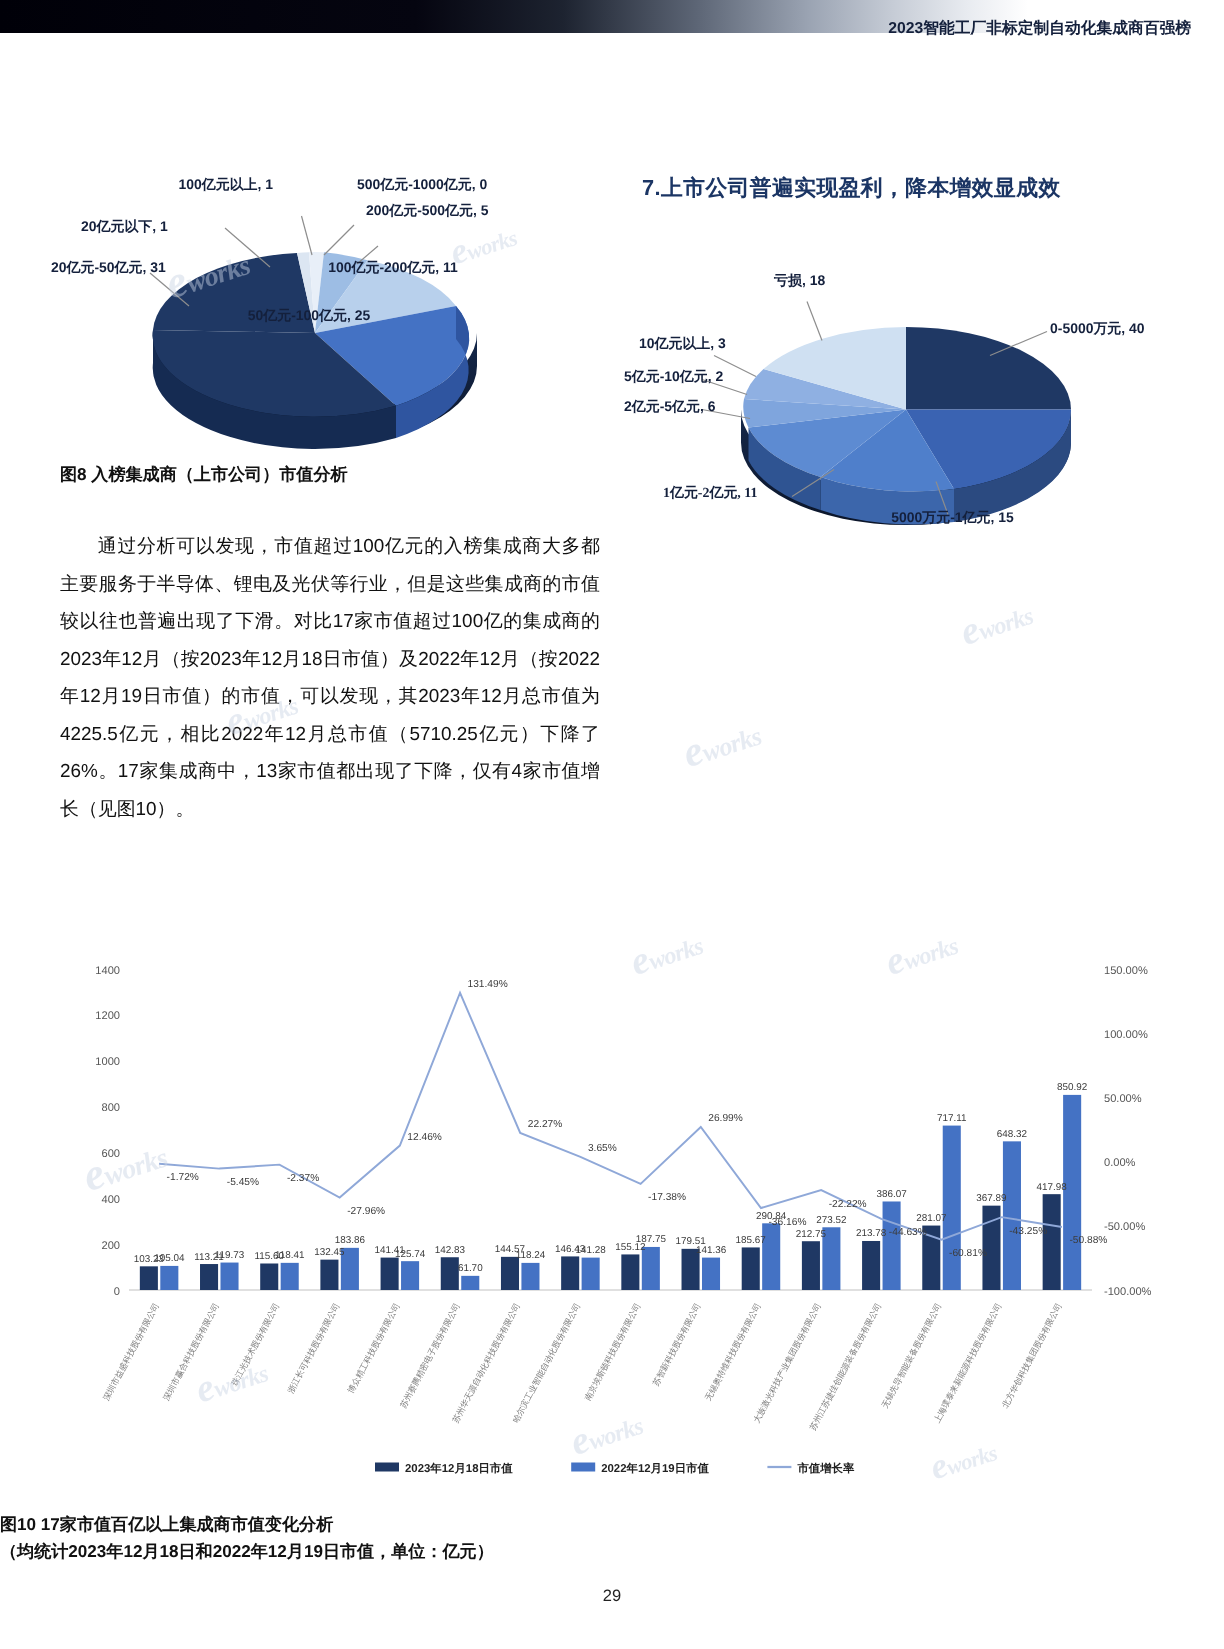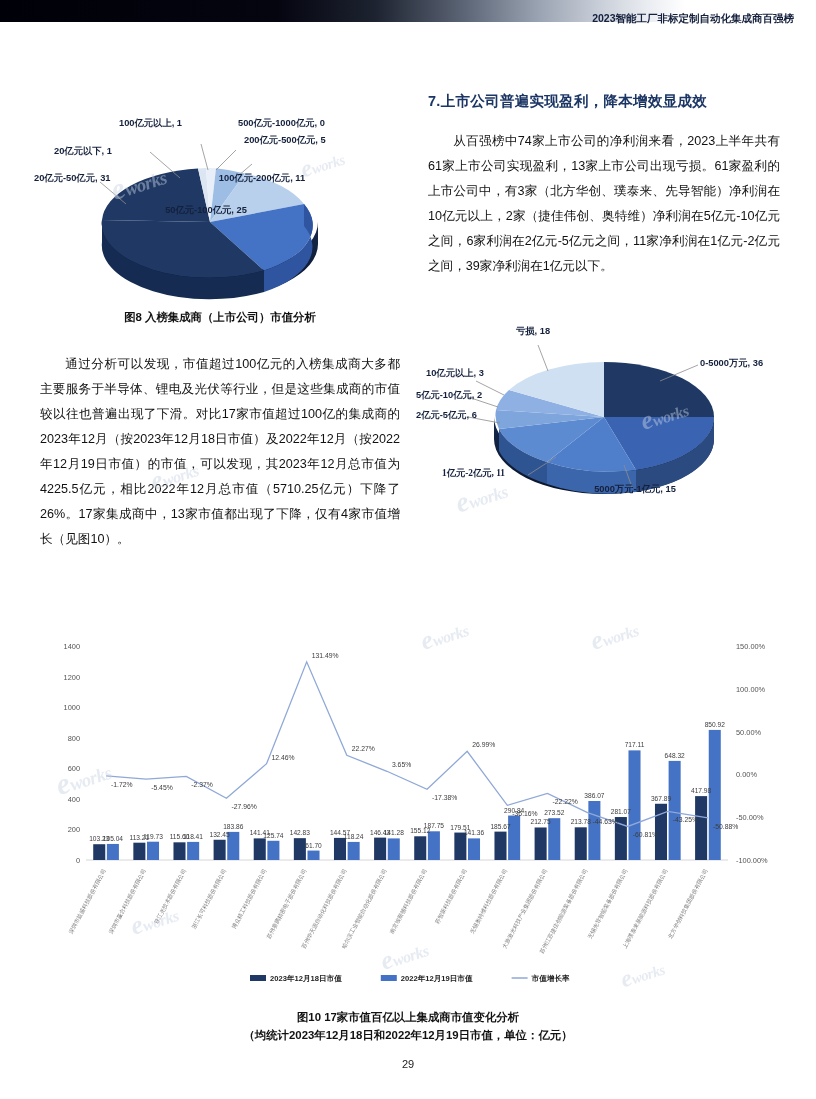--- a/index.html
+++ b/index.html
@@ -17,28 +17,28 @@
     position:absolute; left:0; top:0; width:816px; height:22px;
     background:linear-gradient(90deg,#000008 0%,#050510 34%,#1d2330 46%,#5d6676 57%,#9aa3b2 66%,#c6ccd6 73%,#e8ebf0 79%,#ffffff 84%,#ffffff 100%);
   }
   .header-title{
     position:absolute; right:22px; top:12px;
     font-size:10.5px; font-weight:bold; letter-spacing:0px;
     color:#14203c; white-space:nowrap;
   }
   
   .sec-title{
-    font-size:14.5px; font-weight:bold; color:#1b3564; letter-spacing:.3px;
+    font-size:14.5px; font-weight:bold; color:#1b3564; letter-spacing:.3px;margin-top:24px;
   }
   .para{
     font-size:12.6px; line-height:25px; color:#111; text-align:justify;
     text-justify:inter-ideograph; text-indent:2em;
   }
   .fig-cap{
-    font-size:11.4px; font-weight:bold; color:#111; text-align:center; line-height:18px;
+    font-size:11.4px; font-weight:bold; color:#111; line-height:18px;
   }
   
   .col-left{ position:absolute; left:40px; top:92px; width:360px; }
   .col-right{ position:absolute; left:428px; top:92px; width:352px; }
 
   
   .pie-wrap{ position:relative; }
   .pie-label{
     position:absolute; font-size:9.3px; font-weight:bold; color:#14203c;
     white-space:nowrap; line-height:12px;
@@ -120,21 +120,20 @@
     <div class="pie-label" style="left:14px; top:53px;">20亿元以下, 1</div>
   </div>
 
   <div class="fig-cap" style="margin-top:-12px;">图8 入榜集成商（上市公司）市值分析</div>
 
   <div class="para" style="margin-top:26px;">通过分析可以发现，市值超过100亿元的入榜集成商大多都主要服务于半导体、锂电及光伏等行业，但是这些集成商的市值较以往也普遍出现了下滑。对比17家市值超过100亿的集成商的2023年12月（按2023年12月18日市值）及2022年12月（按2022年12月19日市值）的市值，可以发现，其2023年12月总市值为4225.5亿元，相比2022年12月总市值（5710.25亿元）下降了26%。17家集成商中，13家市值都出现了下降，仅有4家市值增长（见图10）。</div>
 </div>
 
 <div class="col-right">
   <div class="sec-title">7.上市公司普遍实现盈利，降本增效显成效</div>
-  <div class="para" style="margin-top:18px;">从百强榜中74家上市公司的净利润来看，2023上半年共有61家上市公司实现盈利，13家上市公司出现亏损。61家盈利的上市公司中，有3家（北方华创、璞泰来、先导智能）净利润在10亿元以上，2家（捷佳伟创、奥特维）净利润在5亿元-10亿元之间，6家利润在2亿元-5亿元之间，11家净利润在1亿元-2亿元之间，39家净利润在1亿元以下。</div>
 
   <div class="pie-wrap" style="height:218px; margin-top:26px;">
     <svg width="352" height="205" viewBox="0 0 352 205">
       <defs>
         <linearGradient id="e1" x1="0" y1="0" x2="0" y2="1">
           <stop offset="0" stop-color="#16294c"></stop>
             <stop offset="1" stop-color="#0b1529"></stop>
         </linearGradient>
         <linearGradient id="e2" x1="0" y1="0" x2="0" y2="1">
           <stop offset="0" stop-color="#3d69b8"></stop>
@@ -159,21 +158,21 @@
       <line x1="232" y1="76" x2="270" y2="60" stroke="#8d8d8d" stroke-width=".8"></line>
       <line x1="196" y1="160" x2="204" y2="182" stroke="#8d8d8d" stroke-width=".8"></line>
       <line x1="128" y1="152" x2="100" y2="170" stroke="#8d8d8d" stroke-width=".8"></line>
       <line x1="72" y1="118" x2="40" y2="112" stroke="#8d8d8d" stroke-width=".8"></line>
       <line x1="70" y1="102" x2="40" y2="92" stroke="#8d8d8d" stroke-width=".8"></line>
       <line x1="76" y1="90" x2="48" y2="76" stroke="#8d8d8d" stroke-width=".8"></line>
       <line x1="120" y1="66" x2="110" y2="40" stroke="#8d8d8d" stroke-width=".8"></line>
     </svg>
 
     <div class="pie-label" style="left:88px; top:20px;">亏损, 18</div>
-    <div class="pie-label" style="left:272px; top:52px;">0-5000万元, 36</div>
+    <div class="pie-label" style="left:272px; top:52px;">0-5000万元, 40</div>
     <div class="pie-label ctr" style="left:152px; top:178px; width:110px;">5000万元-1亿元, 15</div>
     <div class="pie-label" style="left:14px; top:162px;font-family:Liberation Serif, serif;">1亿元-2亿元, 11</div>
     <div class="pie-label" style="left:-12px; top:104px;">2亿元-5亿元, 6</div>
     <div class="pie-label" style="left:-12px; top:84px;">5亿元-10亿元, 2</div>
     <div class="pie-label" style="left:-2px; top:62px;">10亿元以上, 3</div>
   </div>
 
 </div>
 
 <div class="chart10">

